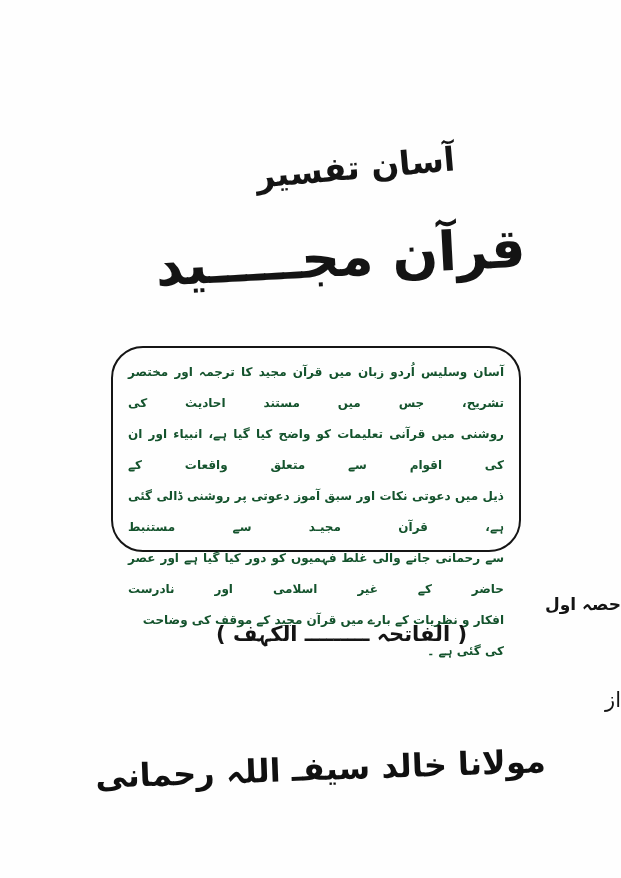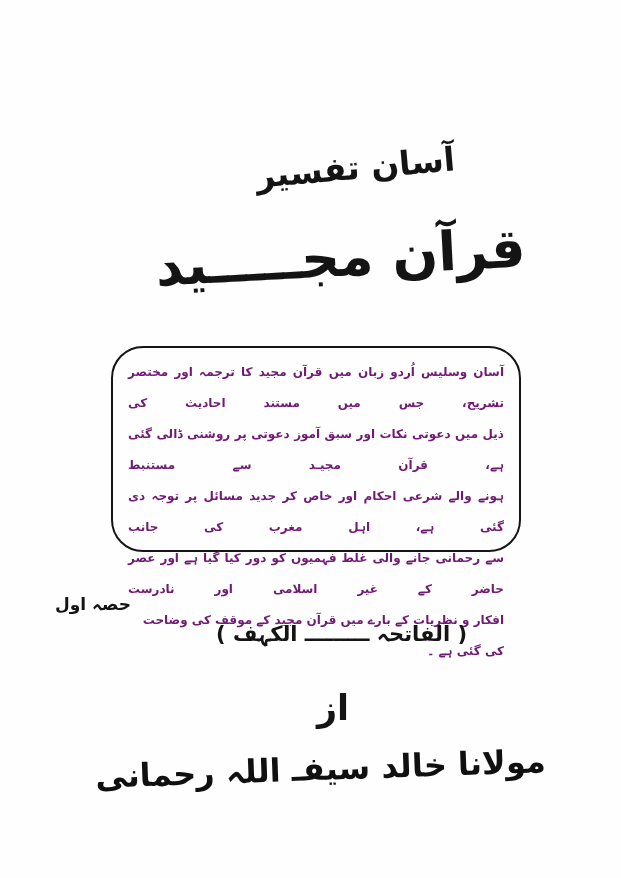--- a/index.html
+++ b/index.html
@@ -51,52 +51,51 @@
     padding: 9px 15px 8px 15px;
     background: #fefefe;
   }
   .desc-line {
     font-size: 12px;
     font-weight: bold;
     line-height: 31px;
     white-space: normal;
     text-align: justify;
     text-align-last: justify;
-    color: #701a75;
+    color: #14532d;
   }
   .desc-line.last {
     text-align: right;
     text-align-last: auto;
   }
   .part-label {
     position: absolute;
     top: 594px;
     left: 55px;
     right: 0;
-    text-align: left;
+    text-align: right;
     font-size: 17px;
     font-weight: bold;
   }
   .range-label {
     position: absolute;
     top: 622px;
     left: 62px;
     right: 0;
     text-align: center;
     font-size: 21px;
     font-weight: bold;
   }
   .by-label {
     position: absolute;
     top: 688px;
     left: 45px;
     right: 0;
-    text-align: center;
-    font-size: 35px;
-    font-weight: bold;
+    font-size: 21px;
+    font-weight: normal;
   }
   .author-signature {
     position: absolute;
     top: 750px;
     left: 20px;
     right: 0;
     text-align: center;
     font-size: 32px;
     font-weight: bold;
     transform: rotate(-2deg);
@@ -108,22 +107,22 @@
 <body>
 
 <div class="page">
 
   <div class="series-title">آسان تفسیر</div>
 
   <div class="main-title">قرآن مجـــــید</div>
 
   <div class="desc-box">
     <div class="desc-line">آسان وسلیس اُردو زبان میں قرآن مجید کا ترجمہ اور مختصر تشریح، جس میں مستند احادیث کی</div>
+    <div class="desc-line">روشنی میں قرآنی تعلیمات کو واضح کیا گیا ہے، انبیاء اور ان کی اقوام سے متعلق واقعات کے</div>
     <div class="desc-line">ذیل میں دعوتی نکات اور سبق آموز دعوتی پر روشنی ڈالی گئی ہے، قرآن مجیـد سے مستنبط</div>
-    <div class="desc-line">ہونے والے شرعی احکام اور خاص کر جدید مسائل پر توجہ دی گئی ہے، اہل مغرب کی جانب</div>
     <div class="desc-line">سے رحمانی جانے والی غلط فہمیوں کو دور کیا گیا ہے اور عصر حاضر کے غیر اسلامی اور نادرست</div>
     <div class="desc-line last">افکار و نظریات کے بارے میں قرآن مجید کے موقف کی وضاحت کی گئی ہے ۔</div>
   </div>
 
   <div class="part-label">حصہ اول</div>
 
   <div class="range-label">( الفاتحہ ـــــــــ الکہف )</div>
 
   <div class="by-label">از</div>
 

